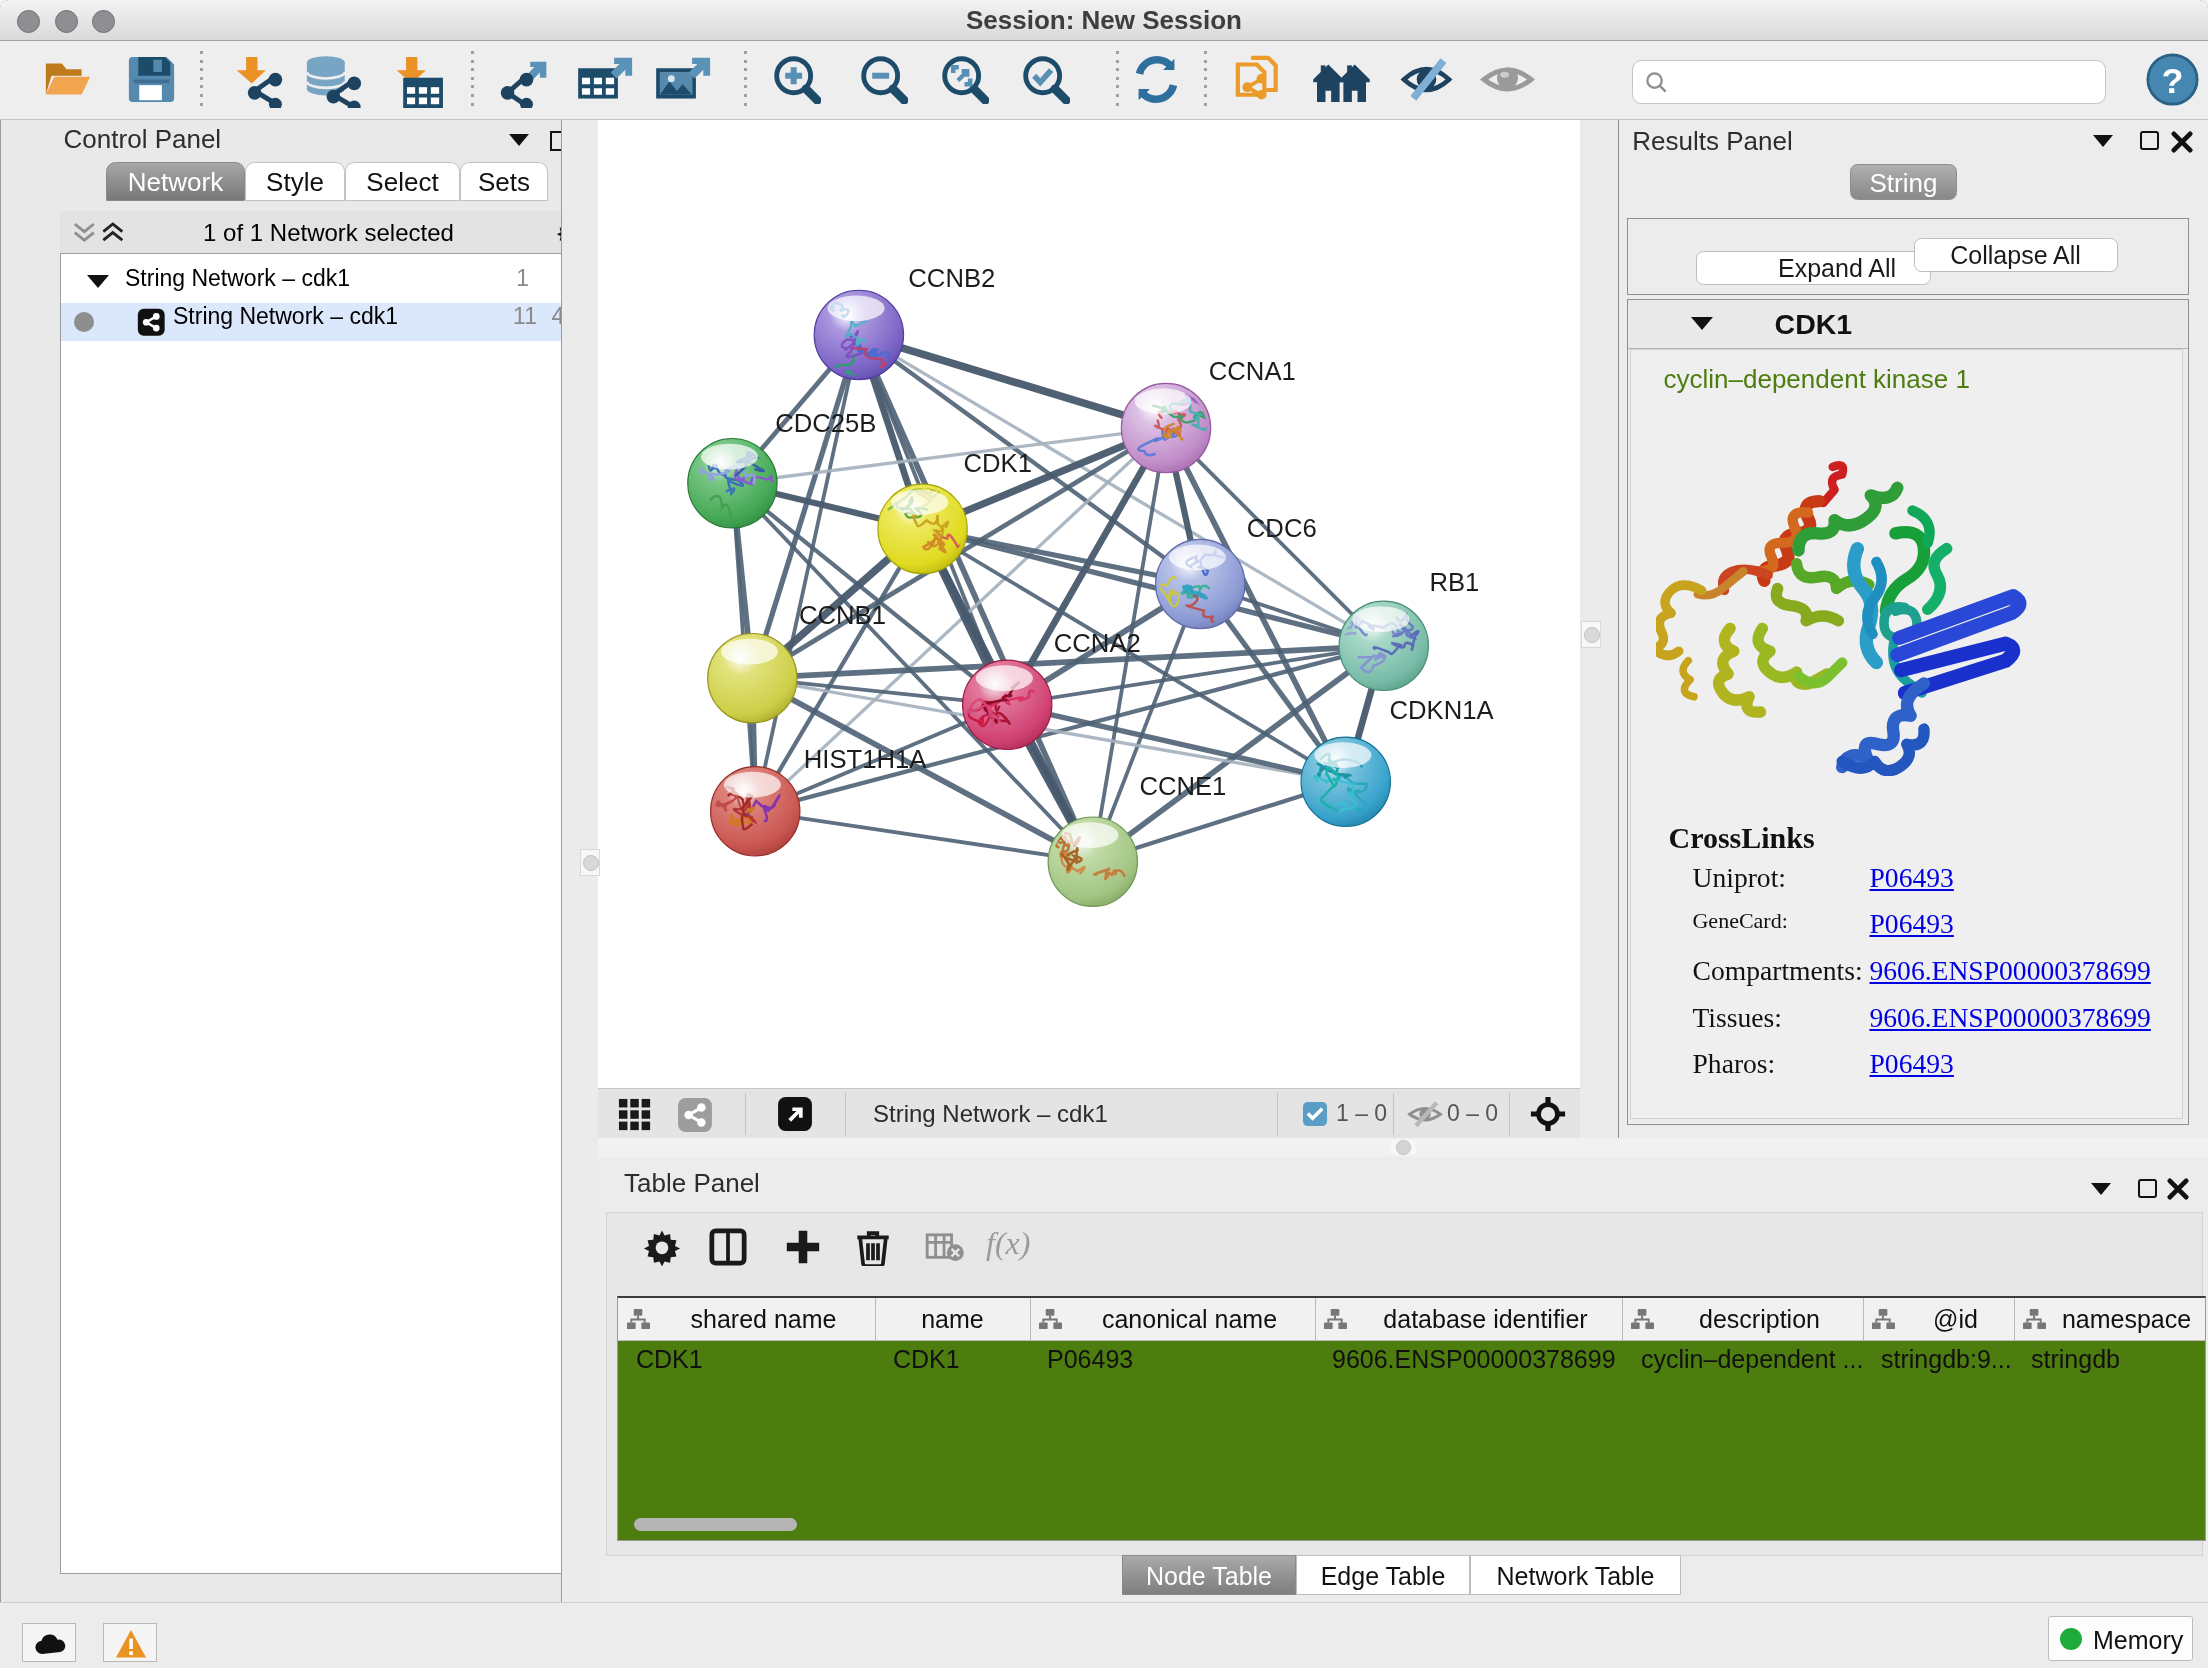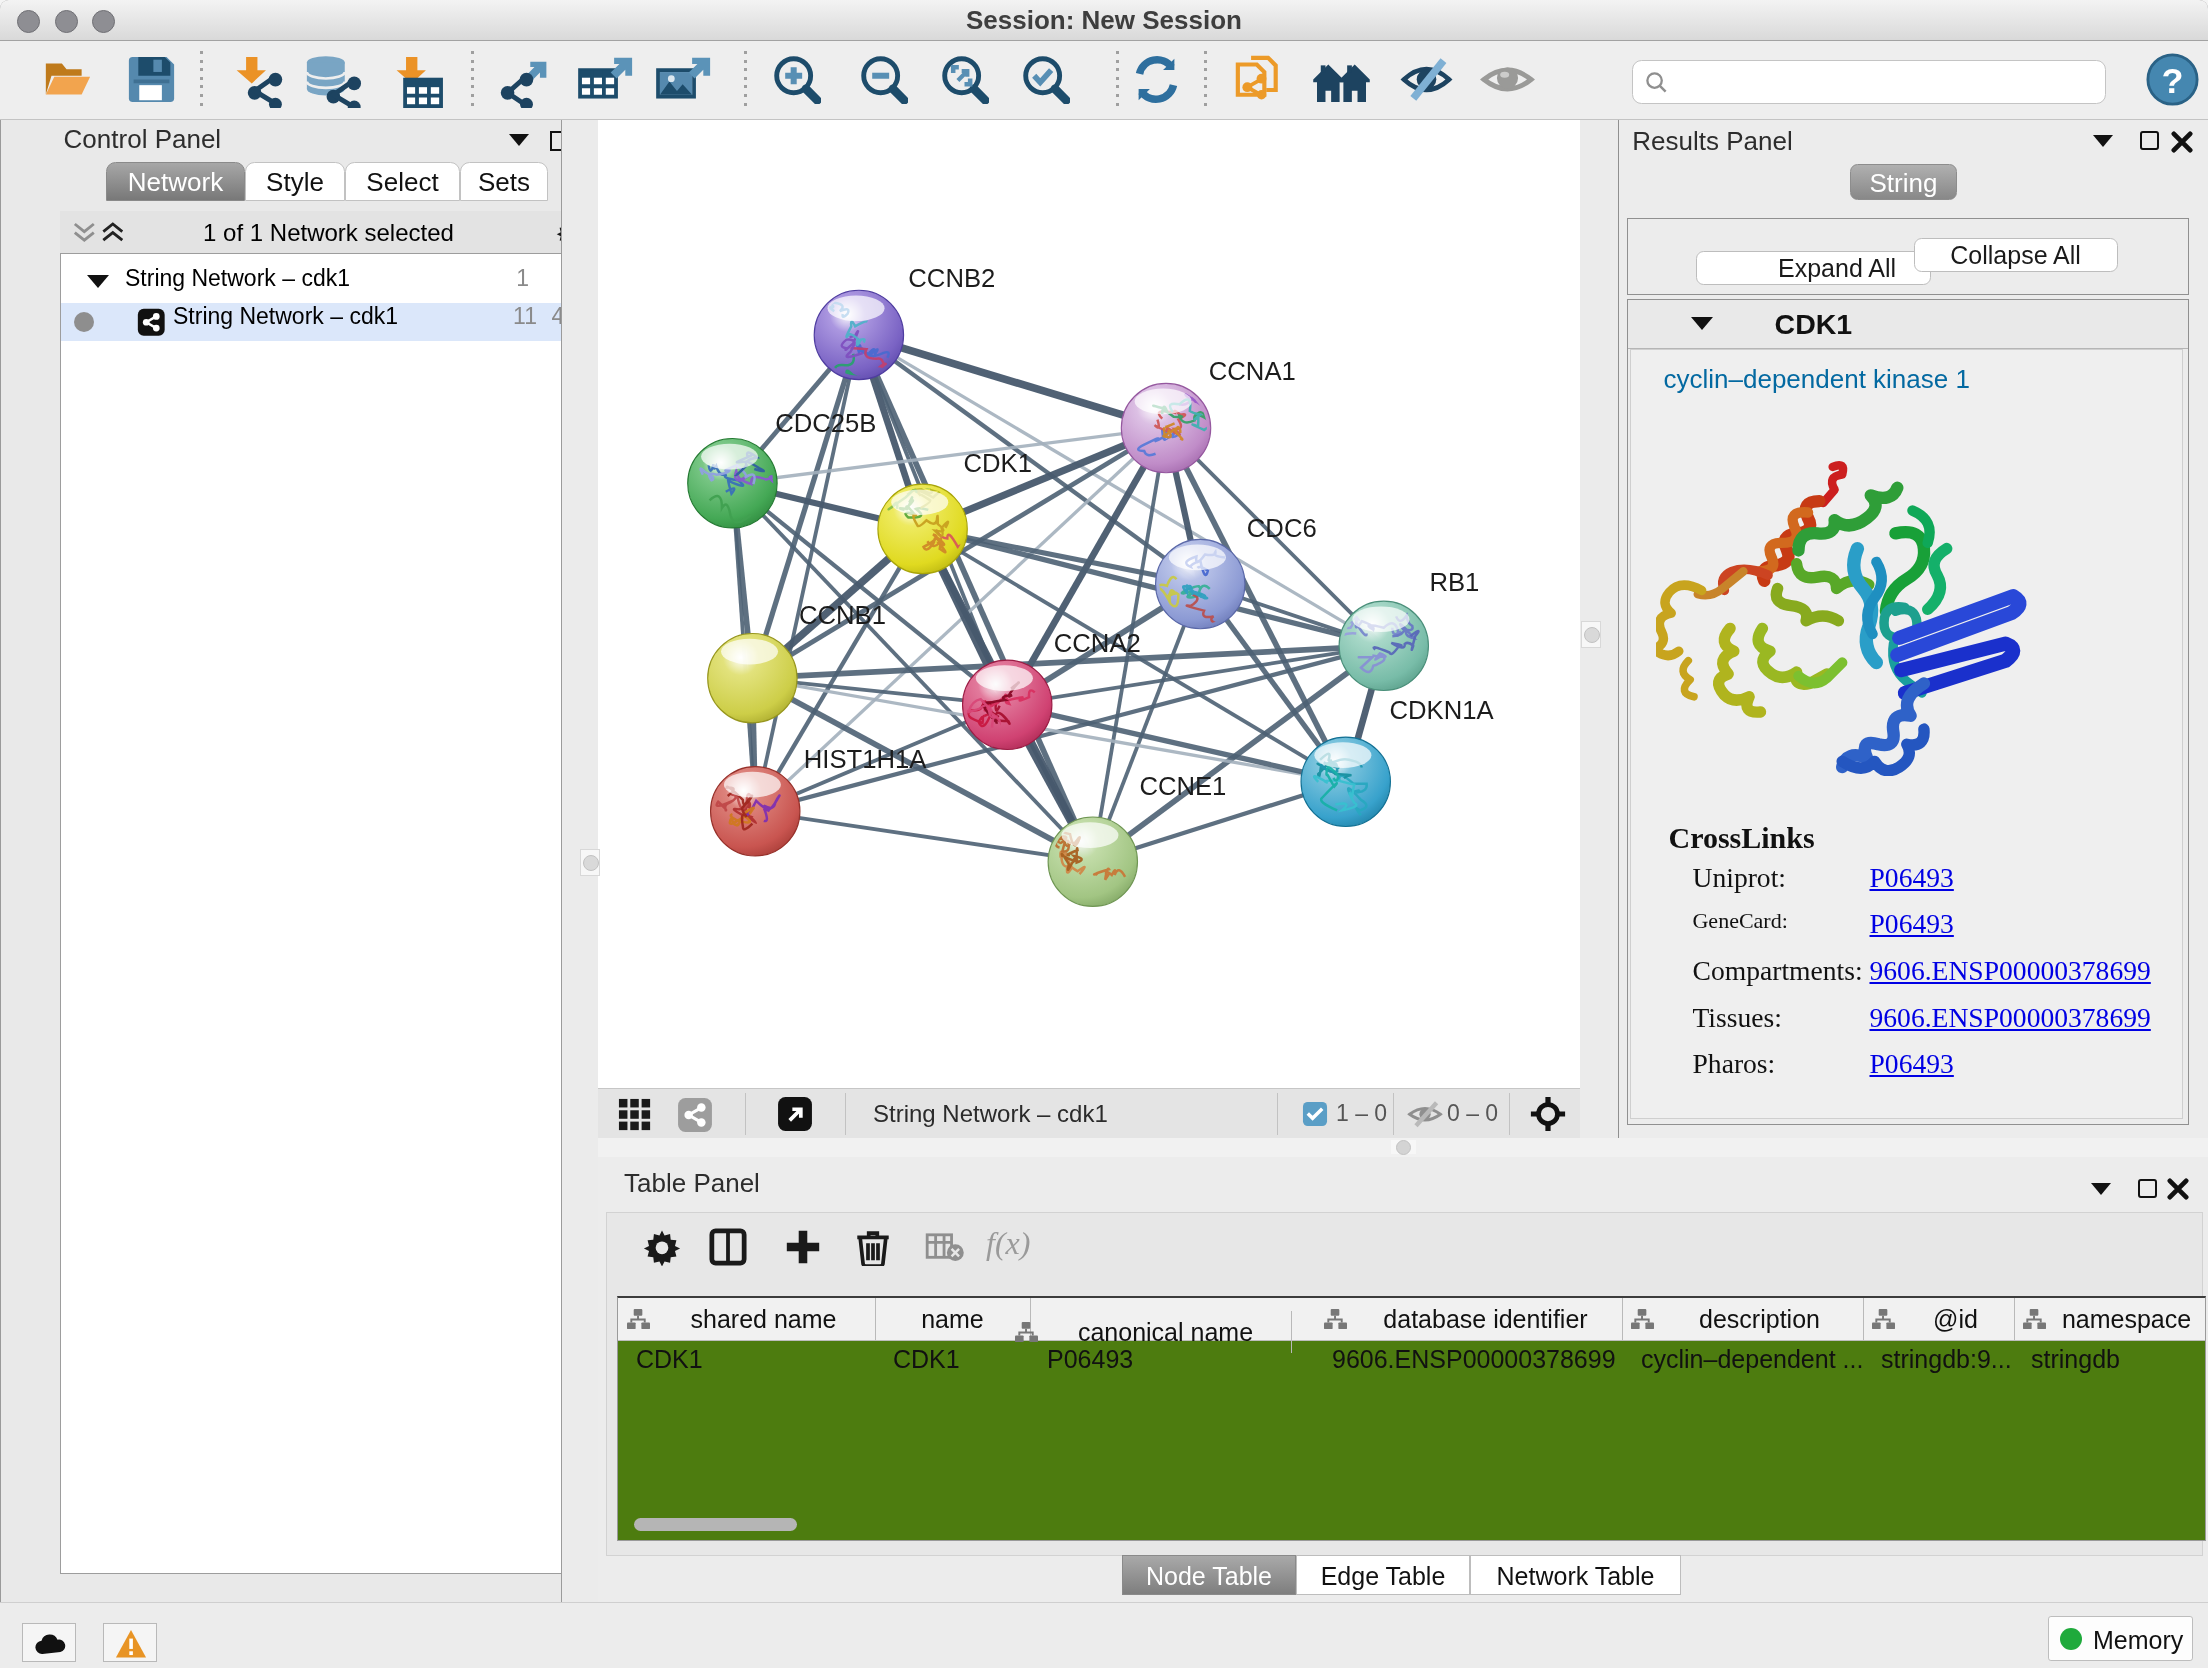--- a/index.html
+++ b/index.html
@@ -592,21 +592,21 @@
     <div class="rbox" style="left:7.6px;top:98px;width:560px;height:75px;">
       <div class="btn" style="left:68px;top:32px;width:185px;height:32px;line-height:32px;padding-left:48px;">Expand All</div>
       <div class="btn" style="left:286px;top:19px;width:202px;height:32px;line-height:32px;">Collapse All</div>
     </div>
     <div class="rbox" style="left:7.6px;top:179px;width:560px;height:824px;">
       <div style="position:absolute;left:0;top:0;width:100%;height:48px;background:#e9e9e9;border-bottom:1px solid #b5b5b5;">
         <div style="position:absolute;left:63px;top:17px;width:0;height:0;border-left:11.4px solid transparent;border-right:11.4px solid transparent;border-top:13.3px solid #111;"></div>
         <div style="position:absolute;left:147px;top:7.6px;font-size:28.5px;font-weight:bold;color:#111;">CDK1</div>
       </div>
       <div style="position:absolute;left:2.9px;top:49px;width:551px;height:768px;background:#efefef;border:1px solid #cfcfcf;">
-        <div style="position:absolute;left:32px;top:14.3px;font-size:26px;color:#0369a1;">cyclin–dependent kinase 1</div>
+        <div style="position:absolute;left:32px;top:14.3px;font-size:26px;color:#4d7c0f;">cyclin–dependent kinase 1</div>
         <svg style="position:absolute;left:25px;top:107px;" width="380" height="319" viewBox="0 0 400 335">
           <g fill="none" stroke-linecap="round" stroke-linejoin="round">
             <path d="M186 10 q14-6 10 8 q-16 2-8 16 l-12 14" stroke="#cc1f1f" stroke-width="9"></path>
             <path d="M172 46 q-20 0-12 18 q8 14-12 16 q-18 2-10 18 q6 14-14 16 q-16 2-10 16" stroke="#c73a14" stroke-width="13"></path>
             <path d="M160 58 q-22-2-14 16 q8 16-14 16 q-18 0-10 16 q6 14-14 14" stroke="#d2691e" stroke-width="11"></path>
             <path d="M118 124 q-22-10-38-4 q-14 6-8 20" stroke="#cc4422" stroke-width="10"></path>
             <path d="M92 120 l-22 18 q-12 10-26 6" stroke="#c8842a" stroke-width="9"></path>
             <path d="M48 140 q-22-12-34 2 q-10 12 2 22 q-18 4-10 20 q6 12-8 18 q14 12 26 2" stroke="#c8a41e" stroke-width="10"></path>
             <path d="M34 214 q-12 12 2 20 q-14 14 4 18" stroke="#c8a41e" stroke-width="8"></path>
             <path d="M78 180 q-14 16 4 24 q-20 8-6 24 q-18 6-4 22 q10 10 26 2 q-8 18 12 16" stroke="#b0b41e" stroke-width="12"></path>
@@ -685,21 +685,21 @@
                 <rect x="1" y="15" width="9" height="7" rx="1"></rect>
                 <rect x="16" y="15" width="9" height="7" rx="1"></rect>
               </g>
               <path d="M12.5 8 v4 M5.5 15 v-3 h14 v3" stroke="#777" stroke-width="2" fill="none"></path>
             </svg>
             <span class="lbl">shared name</span>
           </div>
         <div class="colhdr" style="left:257px;width:155px;">
             <span class="lbl" style="left:0;">name</span>
           </div>
-        <div class="colhdr" style="left:388px;width:285px;margin-top:13px;">
+        <div class="colhdr" style="left:412px;width:285px;">
             <svg class="hico" width="25" height="23" viewBox="0 0 26 24">
               <g fill="#777">
                 <rect x="8" y="1" width="9" height="7" rx="1"></rect>
                 <rect x="1" y="15" width="9" height="7" rx="1"></rect>
                 <rect x="16" y="15" width="9" height="7" rx="1"></rect>
               </g>
               <path d="M12.5 8 v4 M5.5 15 v-3 h14 v3" stroke="#777" stroke-width="2" fill="none"></path>
             </svg>
             <span class="lbl">canonical name</span>
           </div>

